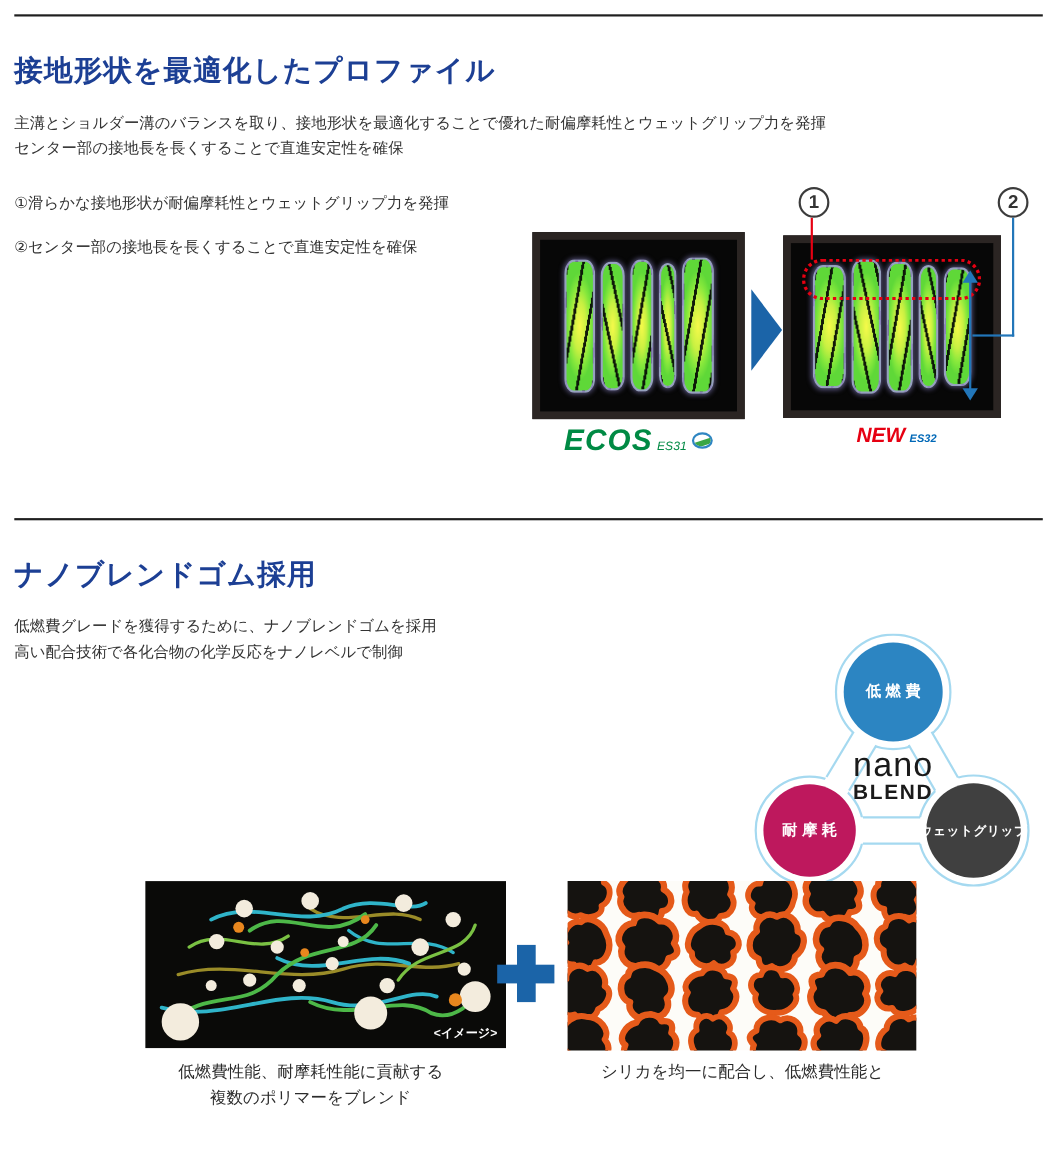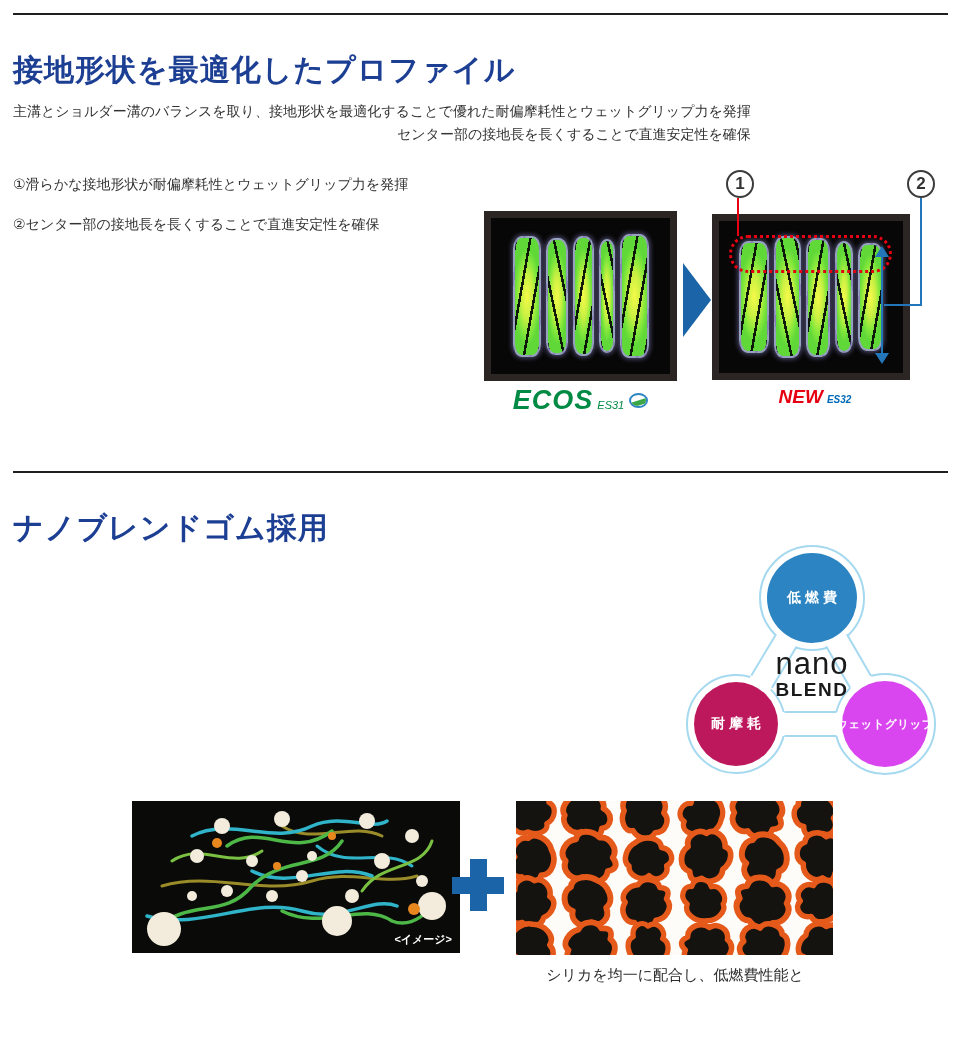--- a/index.html
+++ b/index.html
@@ -3,21 +3,21 @@
 <meta charset="utf-8">
 <style>
   html,body{margin:0;padding:0;background:#fff;}
   #page{
     position:relative;width:961px;height:1060px;background:#ffffff;overflow:hidden;
     font-family:"Liberation Sans","DejaVu Sans",sans-serif;color:#333;
   }
   .abs{position:absolute;}
   .rule{position:absolute;left:13px;width:935px;height:2px;background:#1f1f1f;}
   .sec-title{
-    position:absolute;left:13px;font-size:30px;font-weight:bold;color:#1c3f94;
+    position:absolute;left:13px;font-size:26px;font-weight:bold;color:#1c3f94;
     letter-spacing:1px;white-space:nowrap;
   }
   .body-text{position:absolute;left:13px;font-size:14px;color:#333;line-height:23px;white-space:nowrap;}
   .point-line{position:absolute;left:13px;font-size:14px;color:#333;white-space:nowrap;text-align:center;}
 
   
   .tire-box{
     position:absolute;background:#070707;border:7px solid #2b2523;
     display:flex;align-items:center;justify-content:center;gap:5px;box-sizing:border-box;
   }
@@ -61,21 +61,21 @@
     position:relative;width:19px;height:15px;border:2px solid #2f86c2;border-radius:50%;
     margin-left:5px;overflow:hidden;align-self:center;box-sizing:border-box;
   }
   .eco-mark::after{content:"";position:absolute;left:-2px;top:5px;width:22px;height:5px;
     background:#3aa646;transform:rotate(-18deg);}
   .new-tag{font-size:19px;font-weight:bold;font-style:italic;color:#e60012;}
   .bluearth-brand{font-size:25px;font-weight:bold;font-style:italic;color:#0068b7;margin-left:9px;letter-spacing:.5px;}
   .bluearth-model{font-size:10px;font-weight:bold;font-style:italic;color:#0068b7;margin-left:4px;}
 
   
-  .nano-wrap{position:absolute;left:680px;top:545px;width:270px;height:240px;}
+  .nano-wrap{position:absolute;left:680px;top:576px;width:270px;height:240px;}
   .nano-circle{
     position:absolute;border-radius:50%;display:flex;align-items:center;justify-content:center;
     color:#fff;font-weight:bold;
   }
   .nano-label{white-space:nowrap;}
   .nano-center{
     position:absolute;left:82px;top:103px;width:100px;text-align:center;color:#1a1a1a;line-height:1;
   }
   .nano-center .w1{font-size:31px;letter-spacing:1px;}
   .nano-center .w2{font-size:19px;font-weight:bold;letter-spacing:1.5px;margin-top:1px;}
@@ -91,21 +91,21 @@
   .caption{position:absolute;font-size:15px;color:#2b2b2b;text-align:center;line-height:24px;white-space:nowrap;}
 </style>
 </head>
 <body>
 
 <div id="page">
 
   <div class="rule" style="top:13px;"></div>
   <h1 class="sec-title" style="top:30px;">接地形状を最適化したプロファイル</h1>
 
-  <div class="body-text" style="top:100px;text-align:right;">
+  <div class="body-text" style="top:100px;">
     <div>主溝とショルダー溝のバランスを取り、接地形状を最適化することで優れた耐偏摩耗性とウェットグリップ力を発揮</div>
     <div>センター部の接地長を長くすることで直進安定性を確保</div>
   </div>
 
   <div class="point-line" style="top:176px;">①滑らかな接地形状が耐偏摩耗性とウェットグリップ力を発揮</div>
   <div class="point-line" style="top:216px;">②センター部の接地長を長くすることで直進安定性を確保</div>
 
   <div class="marker" style="left:726px;top:170px;">
     <span>1</span>
   </div>
@@ -147,20 +147,24 @@
     <span class="eco-mark"></span>
   </div>
   <div class="tire-label" style="left:690px;top:386px;width:250px;">
     <span class="new-tag">NEW</span>
     <span class="bluearth-model">ES32</span>
   </div>
 
   <div class="rule" style="top:471px;"></div>
   <h1 class="sec-title" style="top:488px;">ナノブレンドゴム採用</h1>
 
+  <div class="body-text" style="top:558px;">
+    <div>低燃費グレードを獲得するために、ナノブレンドゴムを採用</div>
+    <div>高い配合技術で各化合物の化学反応をナノレベルで制御</div>
+  </div>
 
   <div class="nano-wrap">
     <svg width="270" height="240" viewBox="0 0 270 240">
       <circle cx="132" cy="53" r="52" fill="#ffffff" stroke="#a5d9f0" stroke-width="2"></circle>
       <circle cx="56" cy="179" r="49" fill="#ffffff" stroke="#a5d9f0" stroke-width="2"></circle>
       <circle cx="205" cy="179" r="50" fill="#ffffff" stroke="#a5d9f0" stroke-width="2"></circle>
       <g transform="translate(94,116) rotate(121)">
         <rect x="-33" y="-12" width="66" height="24" fill="#ffffff"></rect>
         <line x1="-24" y1="-12" x2="24" y2="-12" stroke="#a5d9f0" stroke-width="2"></line>
         <line x1="-24" y1="12" x2="24" y2="12" stroke="#a5d9f0" stroke-width="2"></line>
@@ -175,21 +179,21 @@
         <line x1="-26" y1="-12" x2="26" y2="-12" stroke="#a5d9f0" stroke-width="2"></line>
         <line x1="-26" y1="12" x2="26" y2="12" stroke="#a5d9f0" stroke-width="2"></line>
       </g>
     </svg>
     <div class="nano-circle" style="left:87px;top:8px;width:90px;height:90px;background:#2c85c2;font-size:14px;letter-spacing:4px;padding-left:4px;box-sizing:border-box;">
       <span class="nano-label">低燃費</span>
     </div>
     <div class="nano-circle" style="left:14px;top:137px;width:84px;height:84px;background:#be185d;font-size:14px;letter-spacing:4px;padding-left:4px;box-sizing:border-box;">
       <span class="nano-label">耐摩耗</span>
     </div>
-    <div class="nano-circle" style="left:162px;top:136px;width:86px;height:86px;background:#d946ef;font-size:11.5px;letter-spacing:.5px;">
+    <div class="nano-circle" style="left:162px;top:136px;width:86px;height:86px;background:#404040;font-size:11.5px;letter-spacing:.5px;">
       <span class="nano-label">ウェットグリップ</span>
     </div>
     <div class="nano-center">
       <div class="w1">nano</div>
       <div class="w2">BLEND</div>
     </div>
   </div>
 
   <div class="abs" style="left:118px;top:801px;width:328px;height:152px;padding-left:14px;">
     <svg width="328" height="152" viewBox="0 0 328 152">
@@ -267,17 +271,21 @@
         <use href="#b2" transform="translate(16,144) scale(1.1) rotate(60)"></use>
         <use href="#b1" transform="translate(74,146) scale(1.15) rotate(140)"></use>
         <use href="#b2" transform="translate(132,144) scale(1.05) rotate(270)"></use>
         <use href="#b1" transform="translate(190,146) scale(1.1) rotate(10)"></use>
         <use href="#b2" transform="translate(248,144) scale(1.15) rotate(190)"></use>
         <use href="#b1" transform="translate(306,146) scale(1.1) rotate(120)"></use>
       </g>
     </svg>
   </div>
 
+  <div class="caption" style="left:100px;top:963px;width:365px;">
+    <div>低燃費性能、耐摩耗性能に貢献する</div>
+    <div>複数のポリマーをブレンド</div>
+  </div>
   <div class="caption" style="left:495px;top:963px;width:360px;">
     <div>シリカを均一に配合し、低燃費性能と</div>
   </div>
 
 </div>
 
 </body></html>

